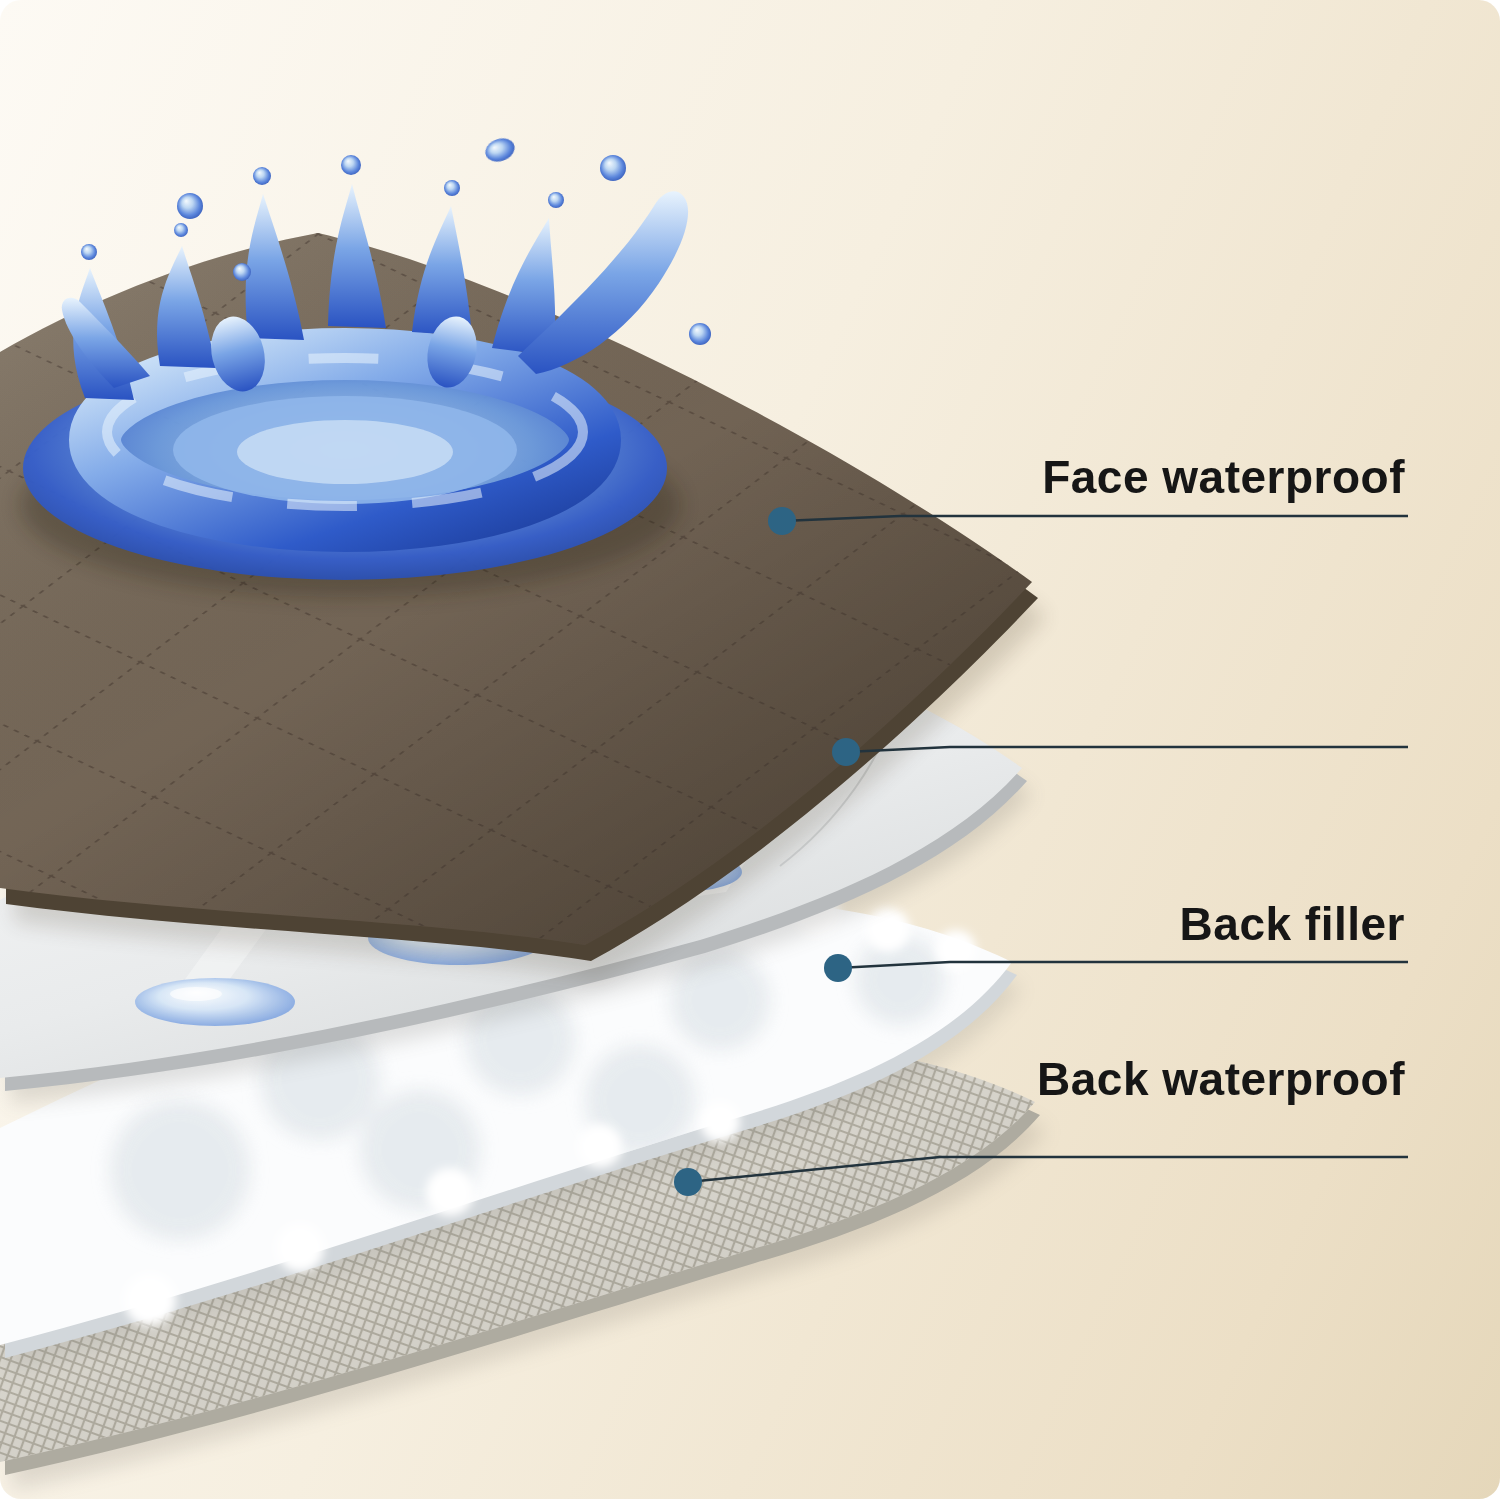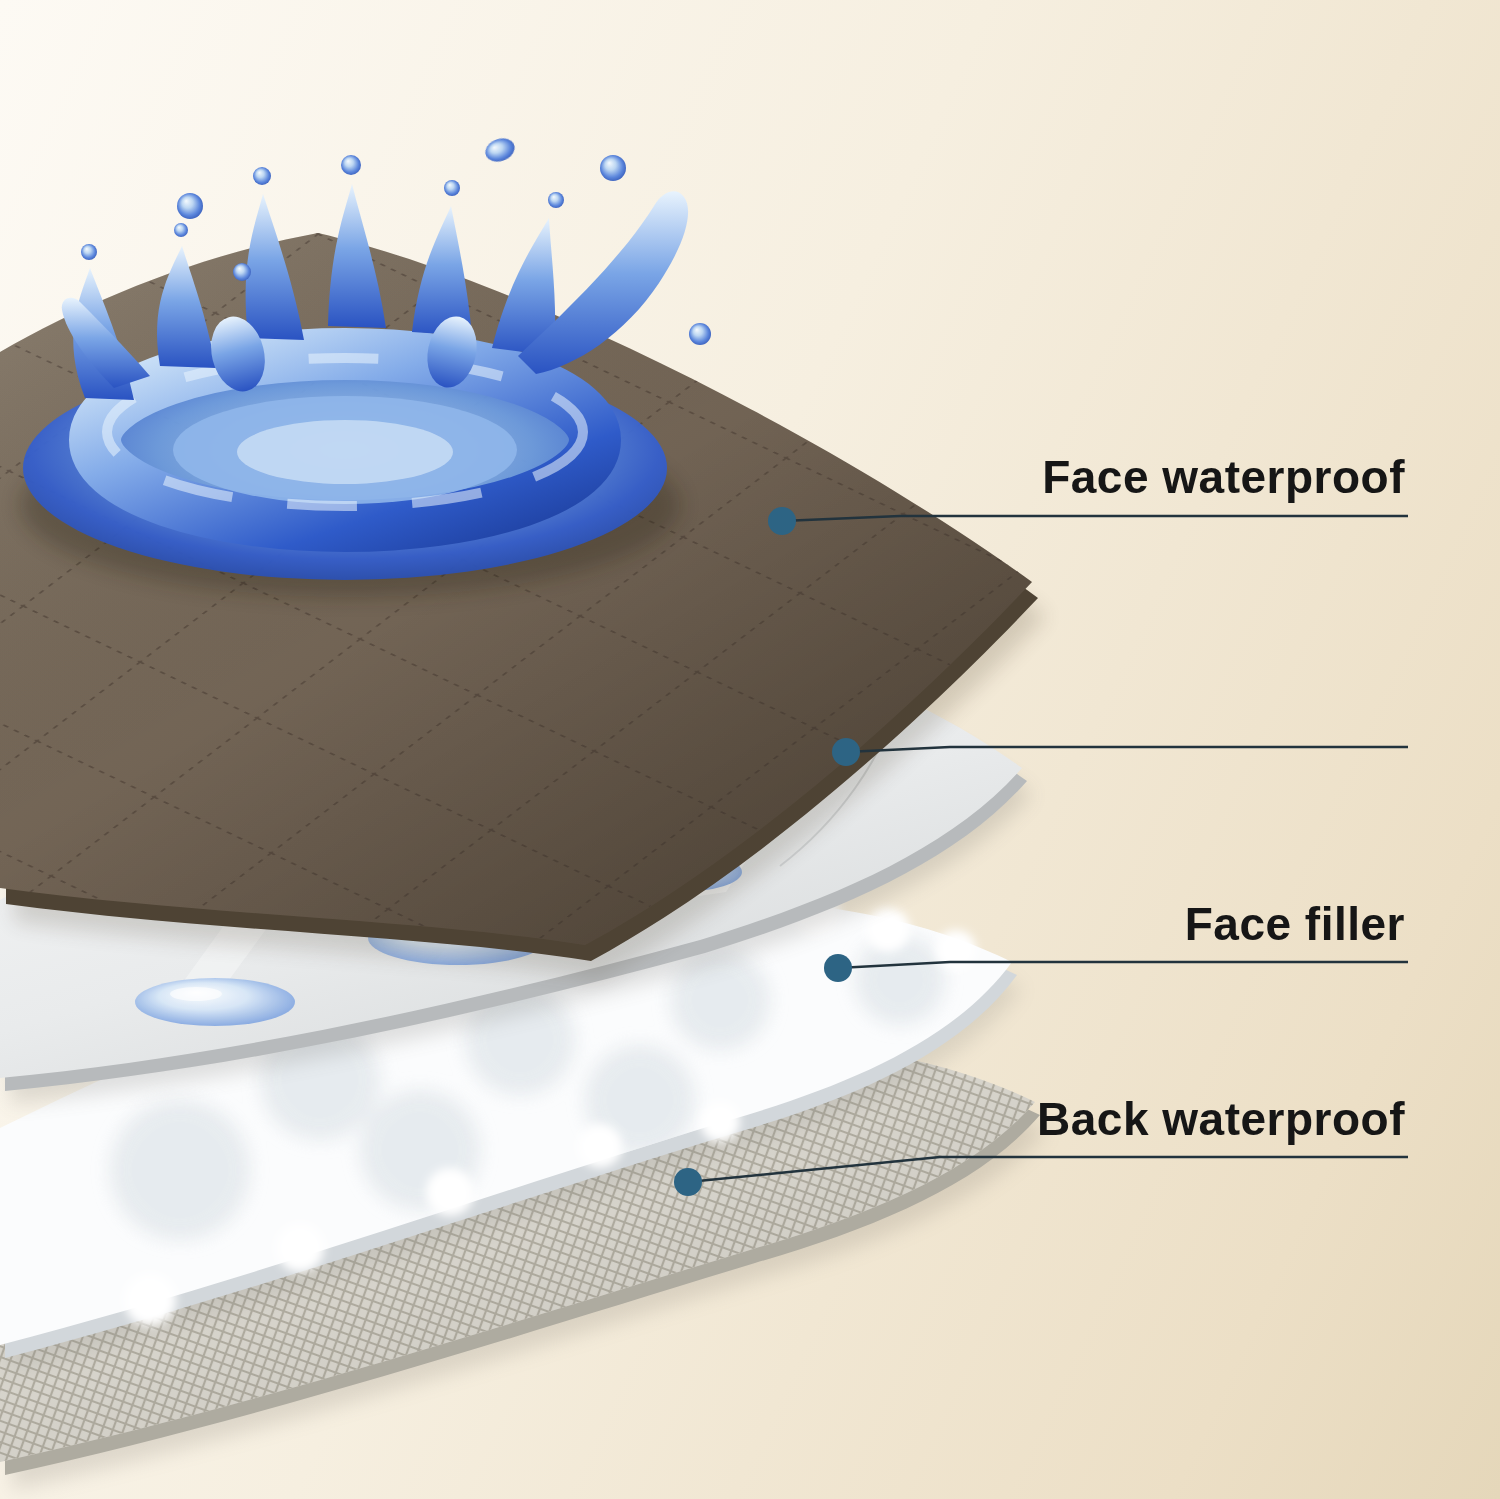--- a/index.html
+++ b/index.html
@@ -2,36 +2,37 @@
 <html><head>
 <meta charset="utf-8">
 <style>
   html,body{margin:0;padding:0;}
   .stage{
     position:relative;
     width:1500px;height:1499px;
     overflow:hidden;
     background:linear-gradient(115deg,#fdfaf4 0%,#f6efe0 45%,#ecdfc6 85%,#e5d7ba 100%);
     font-family:"Liberation Sans",sans-serif;
+    border-radius:21px;
   }
   .stage svg{position:absolute;left:0;top:0;}
   .callout-label{
     position:absolute;
     right:95px;
     font-weight:700;
     font-size:46px;
     line-height:1.2;
     letter-spacing:0.5px;
     color:#161616;
     white-space:nowrap;
   }
   .l1{top:450px}
   .l2{top:682px}
   .l3{top:897px}
-  .l4{top:1092px}
+  .l4{top:1052px}
 </style>
 </head>
 <body>
 
 <div class="stage">
 
   <svg width="1500" height="1499" viewBox="0 0 1500 1499">
     <defs>
       <path id="p1" d="M0 352 C90 300 200 255 318 233 C520 280 830 436 1032 582 C930 690 760 850 585 945 C430 920 200 915 0 888 Z"></path>
       <path id="p2" d="M0 900 C180 800 360 680 560 648 C740 620 900 680 1022 768 C950 850 830 900 700 940 C480 1000 240 1055 0 1078 Z"></path>
@@ -230,16 +231,16 @@
 
     <g>
       <circle cx="782" cy="521" r="14" fill="#2d6484"></circle>
       <circle cx="846" cy="752" r="14" fill="#2d6484"></circle>
       <circle cx="838" cy="968" r="14" fill="#2d6484"></circle>
       <circle cx="688" cy="1182" r="14" fill="#2d6484"></circle>
     </g>
   </svg>
 
   <div class="callout-label l1">Face waterproof</div>
-  <div class="callout-label l3">Face filler</div>
+  <div class="callout-label l3">Back filler</div>
   <div class="callout-label l4">Back waterproof</div>
 
 </div>
 
 </body></html>

